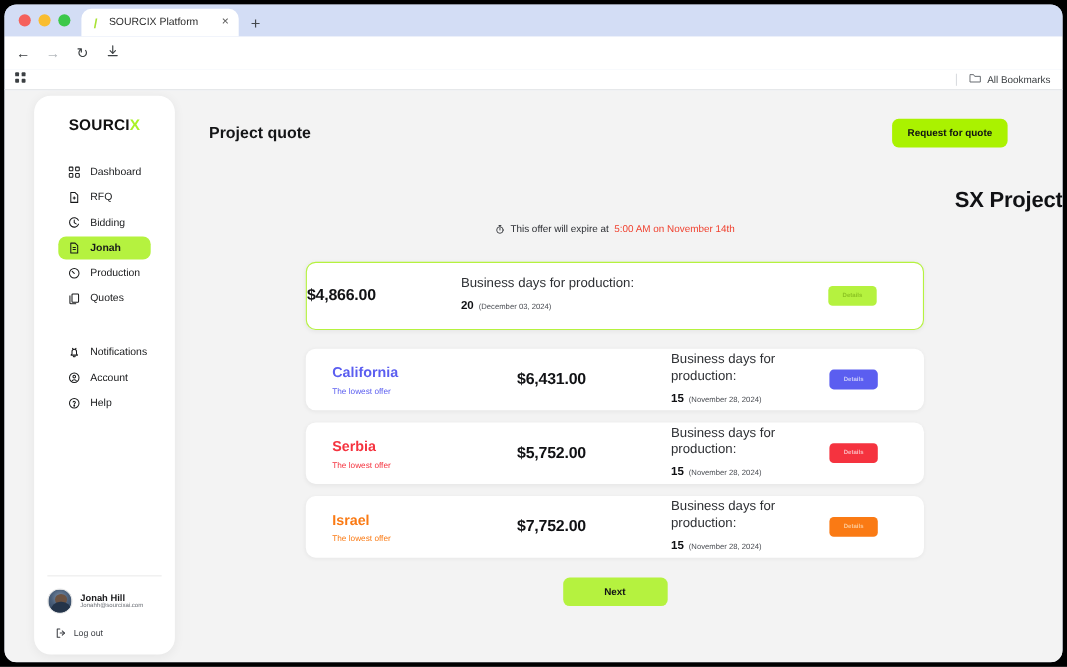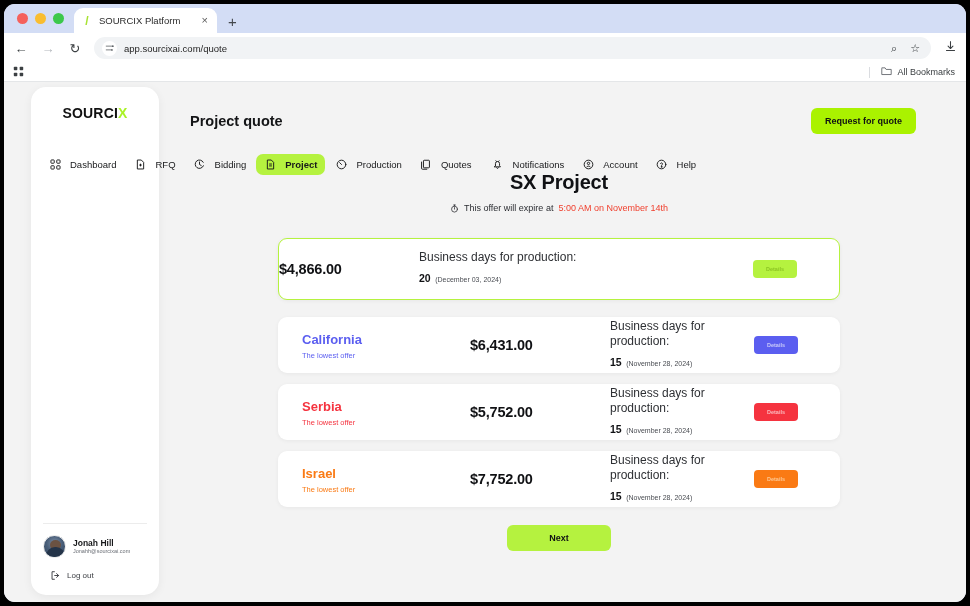--- a/index.html
+++ b/index.html
@@ -166,21 +166,21 @@
   }
   .logo {
     font-size: 14px;
     font-weight: 800;
     letter-spacing: 0.2px;
     color: #111111;
     position: relative;
   }
   .logo .x { color: #aaf227; }
 
-  .nav { display: flex; flex-direction: row; padding: 0 10px; gap: 2px; margin-top: 8px; }
+  .nav { display: flex; flex-direction: column; padding: 0 22px; gap: 2px; }
   .nav-item {
     display: flex;
     align-items: center;
     gap: 9px;
     height: 21px;
     padding: 0 8px;
     border-radius: 7px;
     cursor: pointer;
   }
   .nav-item.active { background: #b5f23f; }
@@ -245,21 +245,21 @@
     color: #0f1113;
     font-size: 9px;
     font-weight: 600;
     padding: 8px 14px;
     border-radius: 6px;
     border: none;
     cursor: pointer;
   }
 
   .project-title {
-    text-align: center;
+    text-align: right;
     font-size: 20px;
     font-weight: 800;
     color: #101114;
     margin-top: 37px;
     letter-spacing: -0.2px;
   }
   .expire {
     text-align: center;
     font-size: 9px;
     color: #2c2e33;
@@ -313,21 +313,21 @@
     padding: 6px 0;
     width: 44px;
     text-align: center;
     border-radius: 4px;
     border: none;
     cursor: pointer;
   }
 
   .next-wrap { display: flex; justify-content: center; margin-top: 18px; }
   .next-btn {
-    width: 104px;
+    width: 95px;
     background: #b5f23f;
     color: #101114;
     font-size: 9px;
     font-weight: 700;
     padding: 8px 0;
     border-radius: 6px;
     border: none;
     cursor: pointer;
   }
 </style>
@@ -347,35 +347,20 @@
       <div class="tab-title">SOURCIX Platform</div>
       <div class="tab-close">×</div>
     </div>
     <div class="newtab">+</div>
   </div>
 
   <div class="toolbar">
     <div class="navbtn">←</div>
     <div class="navbtn disabled">→</div>
     <div class="navbtn">↻</div>
-    <div class="omnibox">
-      <div class="omnibox-icon">
-        <svg viewBox="0 0 16 16" width="10" height="10" fill="none" stroke="#5f6368" stroke-width="1.3" stroke-linecap="round">
-          <line x1="2" y1="5" x2="11" y2="5"></line>
-            <line x1="2" y1="11" x2="9" y2="11"></line>
-          <circle cx="12.5" cy="5" r="1.5" fill="#5f6368" stroke="none"></circle>
-          <circle cx="11" cy="11" r="1.5" fill="#5f6368" stroke="none"></circle>
-        </svg>
-      </div>
-      <div class="url-text" title="Search or type URL">app.sourcixai.com/quote</div>
-      <div class="omni-right">
-        <div class="omni-icon">⌕</div>
-        <div class="omni-icon">☆</div>
-      </div>
-    </div>
     <div class="dl-icon">
       <svg viewBox="0 0 16 16" width="13" height="13" fill="none" stroke="#3c4043" stroke-width="1.3" stroke-linecap="round" stroke-linejoin="round">
         <line x1="8" y1="2" x2="8" y2="10"></line>
           <polyline points="5,7.5 8,10.5 11,7.5"></polyline>
           <line x1="3" y1="13" x2="13" y2="13"></line>
       </svg>
     </div>
   </div>
 
   <div class="bookmarks">
@@ -444,21 +429,21 @@
         </div>
 
         <div class="nav-item active">
           <span class="nav-icon">
             <svg viewBox="0 0 14 14" fill="none" stroke="#17181a" stroke-width="1.2" stroke-linejoin="round">
               <path d="M3 1.3 h5 l3 3 v8.4 h-8 Z"></path>
                 <line x1="5.2" y1="6.4" x2="8.8" y2="6.4"></line>
                 <line x1="5.2" y1="8.8" x2="8.8" y2="8.8"></line>
             </svg>
           </span>
-          <span class="nav-label">Project</span>
+          <span class="nav-label">Jonah</span>
         </div>
 
         <div class="nav-item">
           <span class="nav-icon">
             <svg viewBox="0 0 14 14" fill="none" stroke="#17181a" stroke-width="1.2" stroke-linecap="round">
               <circle cx="7" cy="7" r="5.5"></circle>
                 <line x1="7" y1="7" x2="4.6" y2="4.6"></line>
             </svg>
           </span>
           <span class="nav-label">Production</span>

